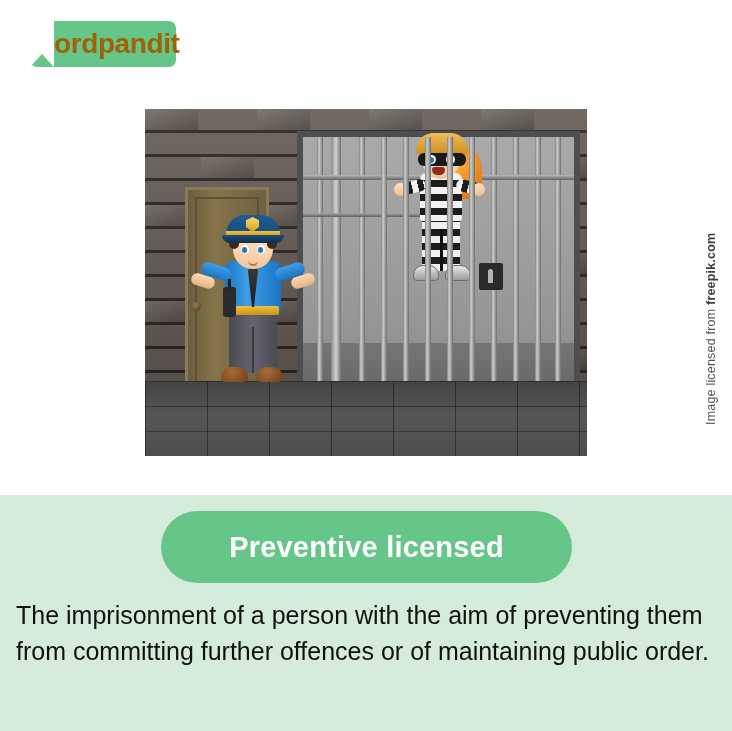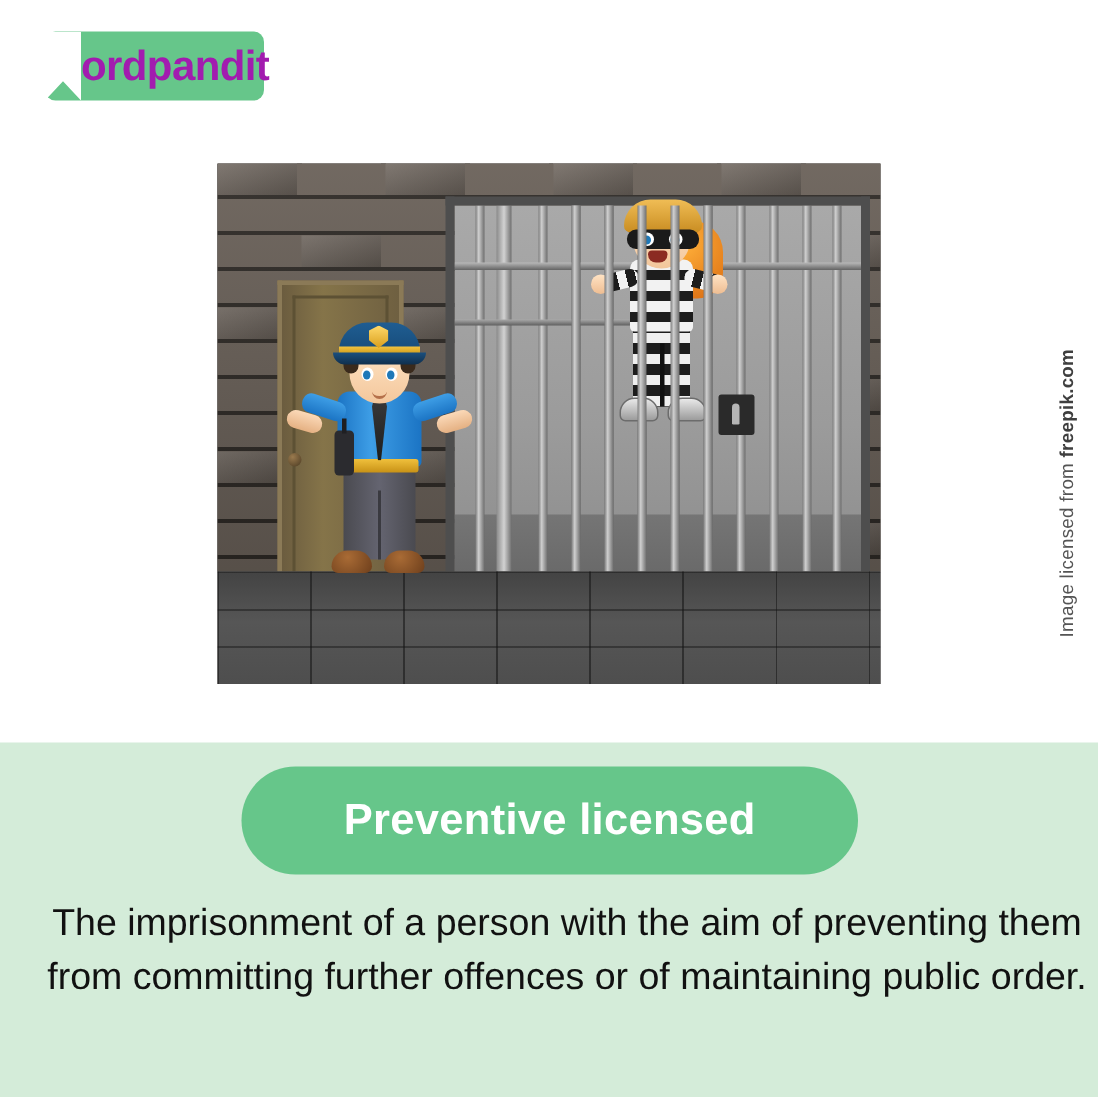--- a/index.html
+++ b/index.html
@@ -40,21 +40,21 @@
     height: 46px;
     background: #ffffff;
     clip-path: polygon(0% 0%, 100% 0%, 100% 100%, 50% 72%, 0% 100%);
   }
   #logo-text {
     position: absolute;
     left: 38px;
     top: 0px;
     height: 46px;
     line-height: 46px;
-    color: #a21caf;
+    color: #a16207;
     font-size: 28px;
     font-weight: bold;
     letter-spacing: -0.4px;
     white-space: nowrap;
   }
 
   
   #illustration {
     position: absolute;
     left: 145px;
@@ -473,25 +473,23 @@
     font-size: 29px;
     font-weight: bold;
     letter-spacing: 0.2px;
     white-space: nowrap;
   }
   #definition {
     position: absolute;
     left: 16px;
     top: 102px;
     width: 700px;
-    text-align: center;
     font-size: 25px;
     line-height: 36px;
     color: #111111;
-    margin-left: 12px;
   }
 </style>
 </head>
 <body>
 
 <div id="logo-wrap">
   <div id="logo-plate"></div>
   <div id="logo-bookmark"></div>
   <div id="logo-text">ordpandit</div>
 </div>

